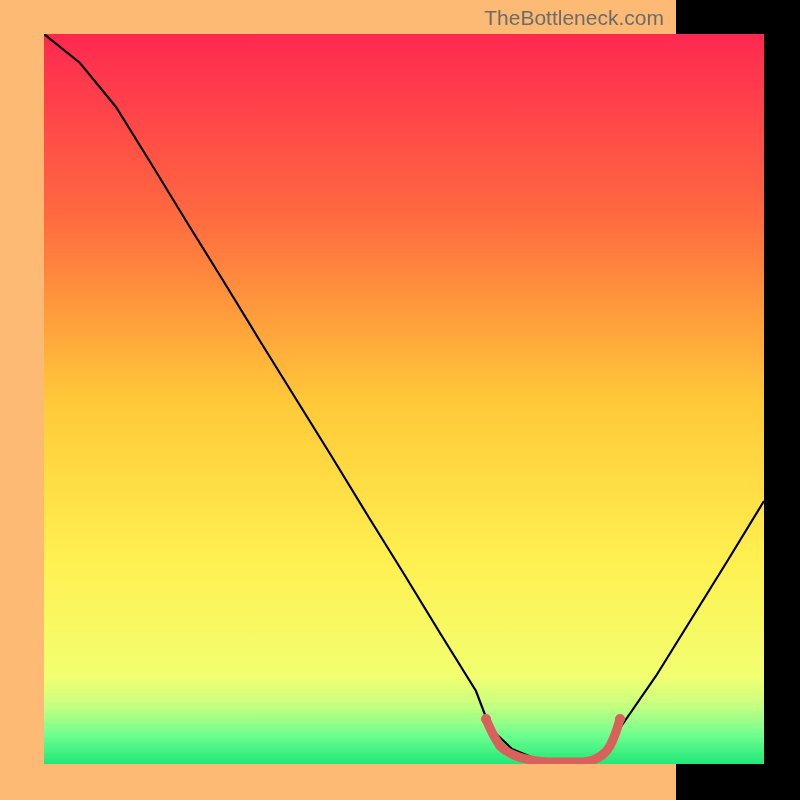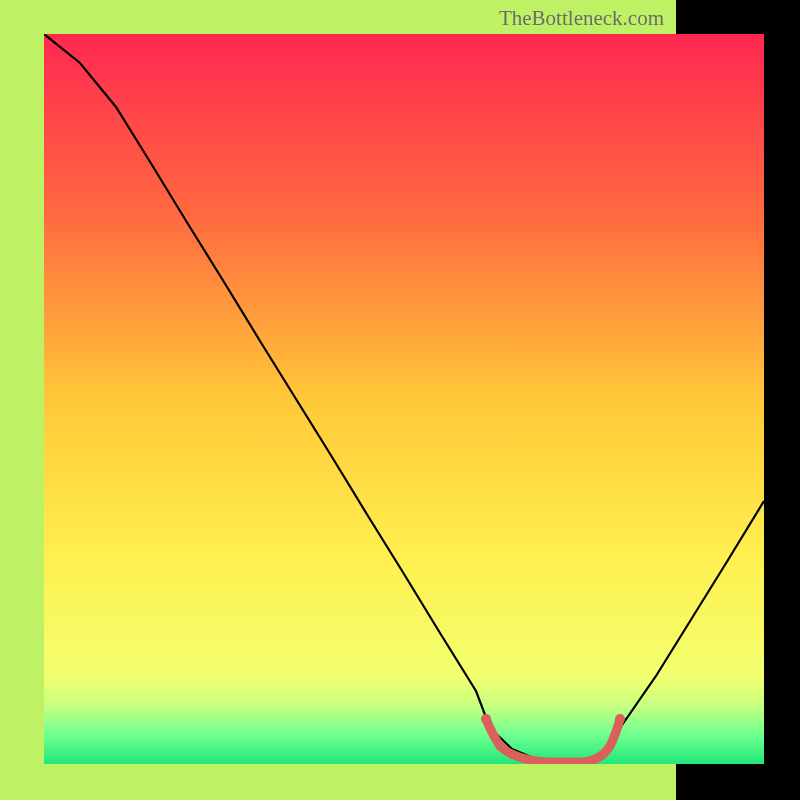--- a/index.html
+++ b/index.html
@@ -8,22 +8,21 @@
     background: #000;
     width: 800px;
     height: 800px;
     overflow: hidden;
     font-family: Arial, sans-serif;
   }
   .container {
     position: relative;
     width: 676px;
     height: 800px;
-    background: #bef264;
-    font-family: Liberation Serif, serif;
+    background: #fdba74;
   }
   .watermark {
     position: absolute;
     top: 6px;
     right: 12px;
     color: #6b6b6b;
     font-size: 21px;
     font-weight: 500;
     z-index: 10;
   }

